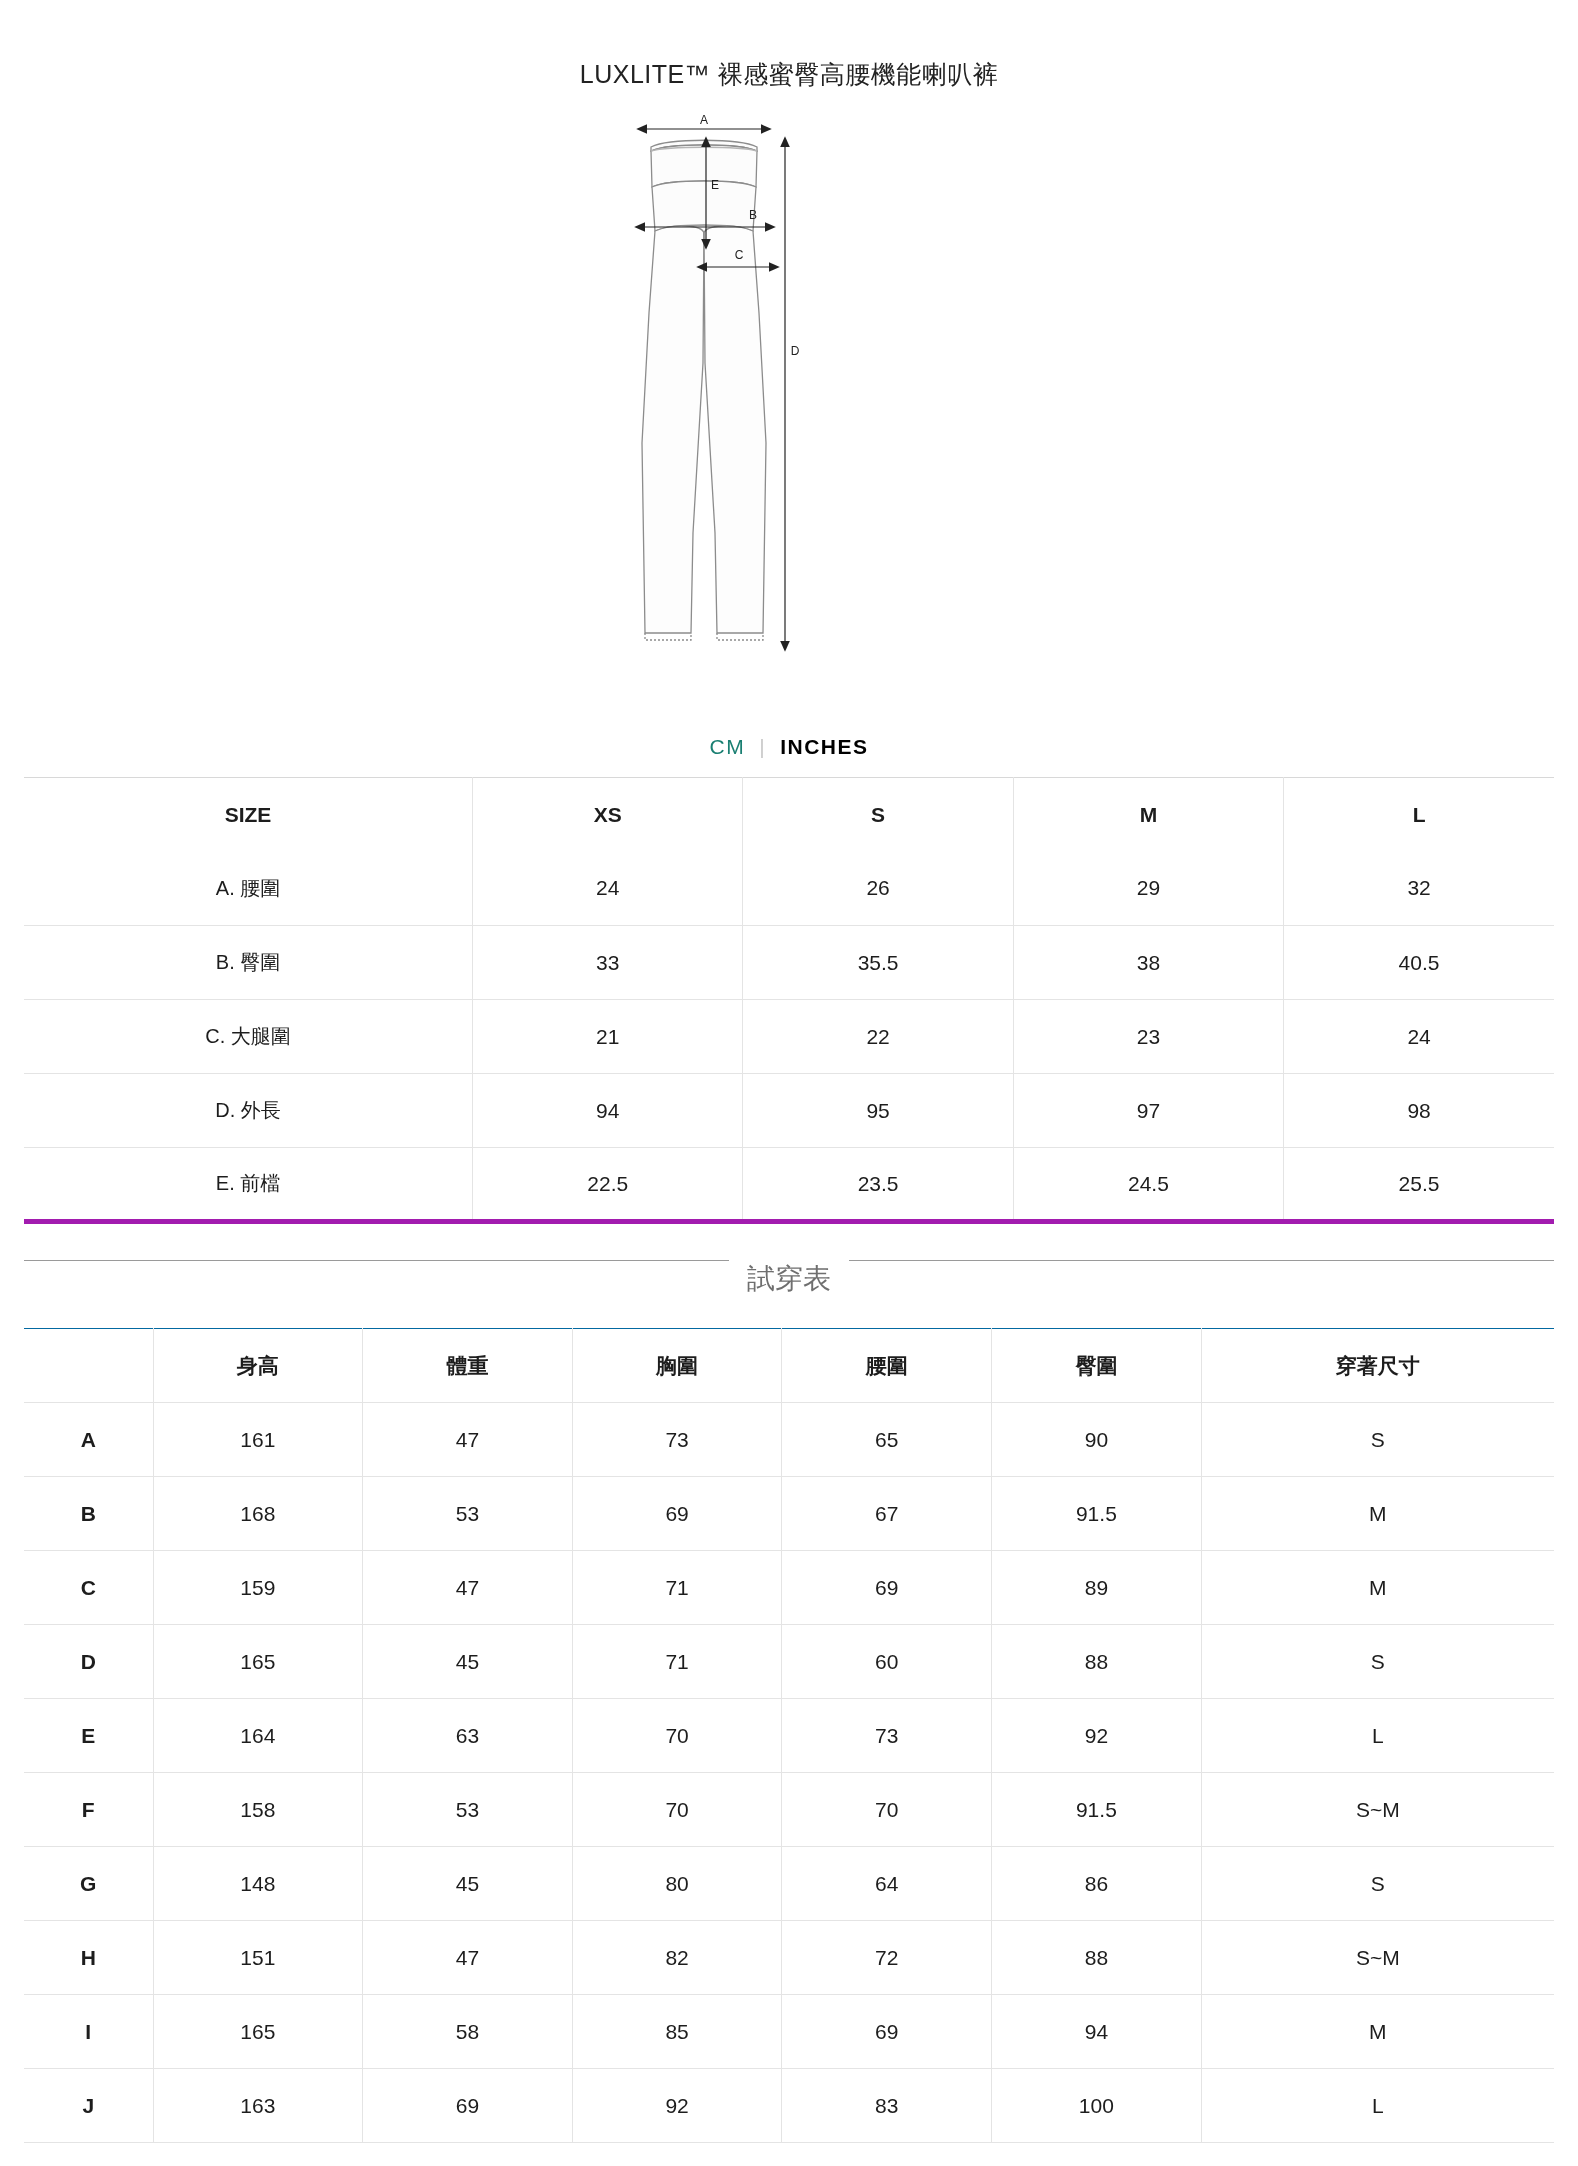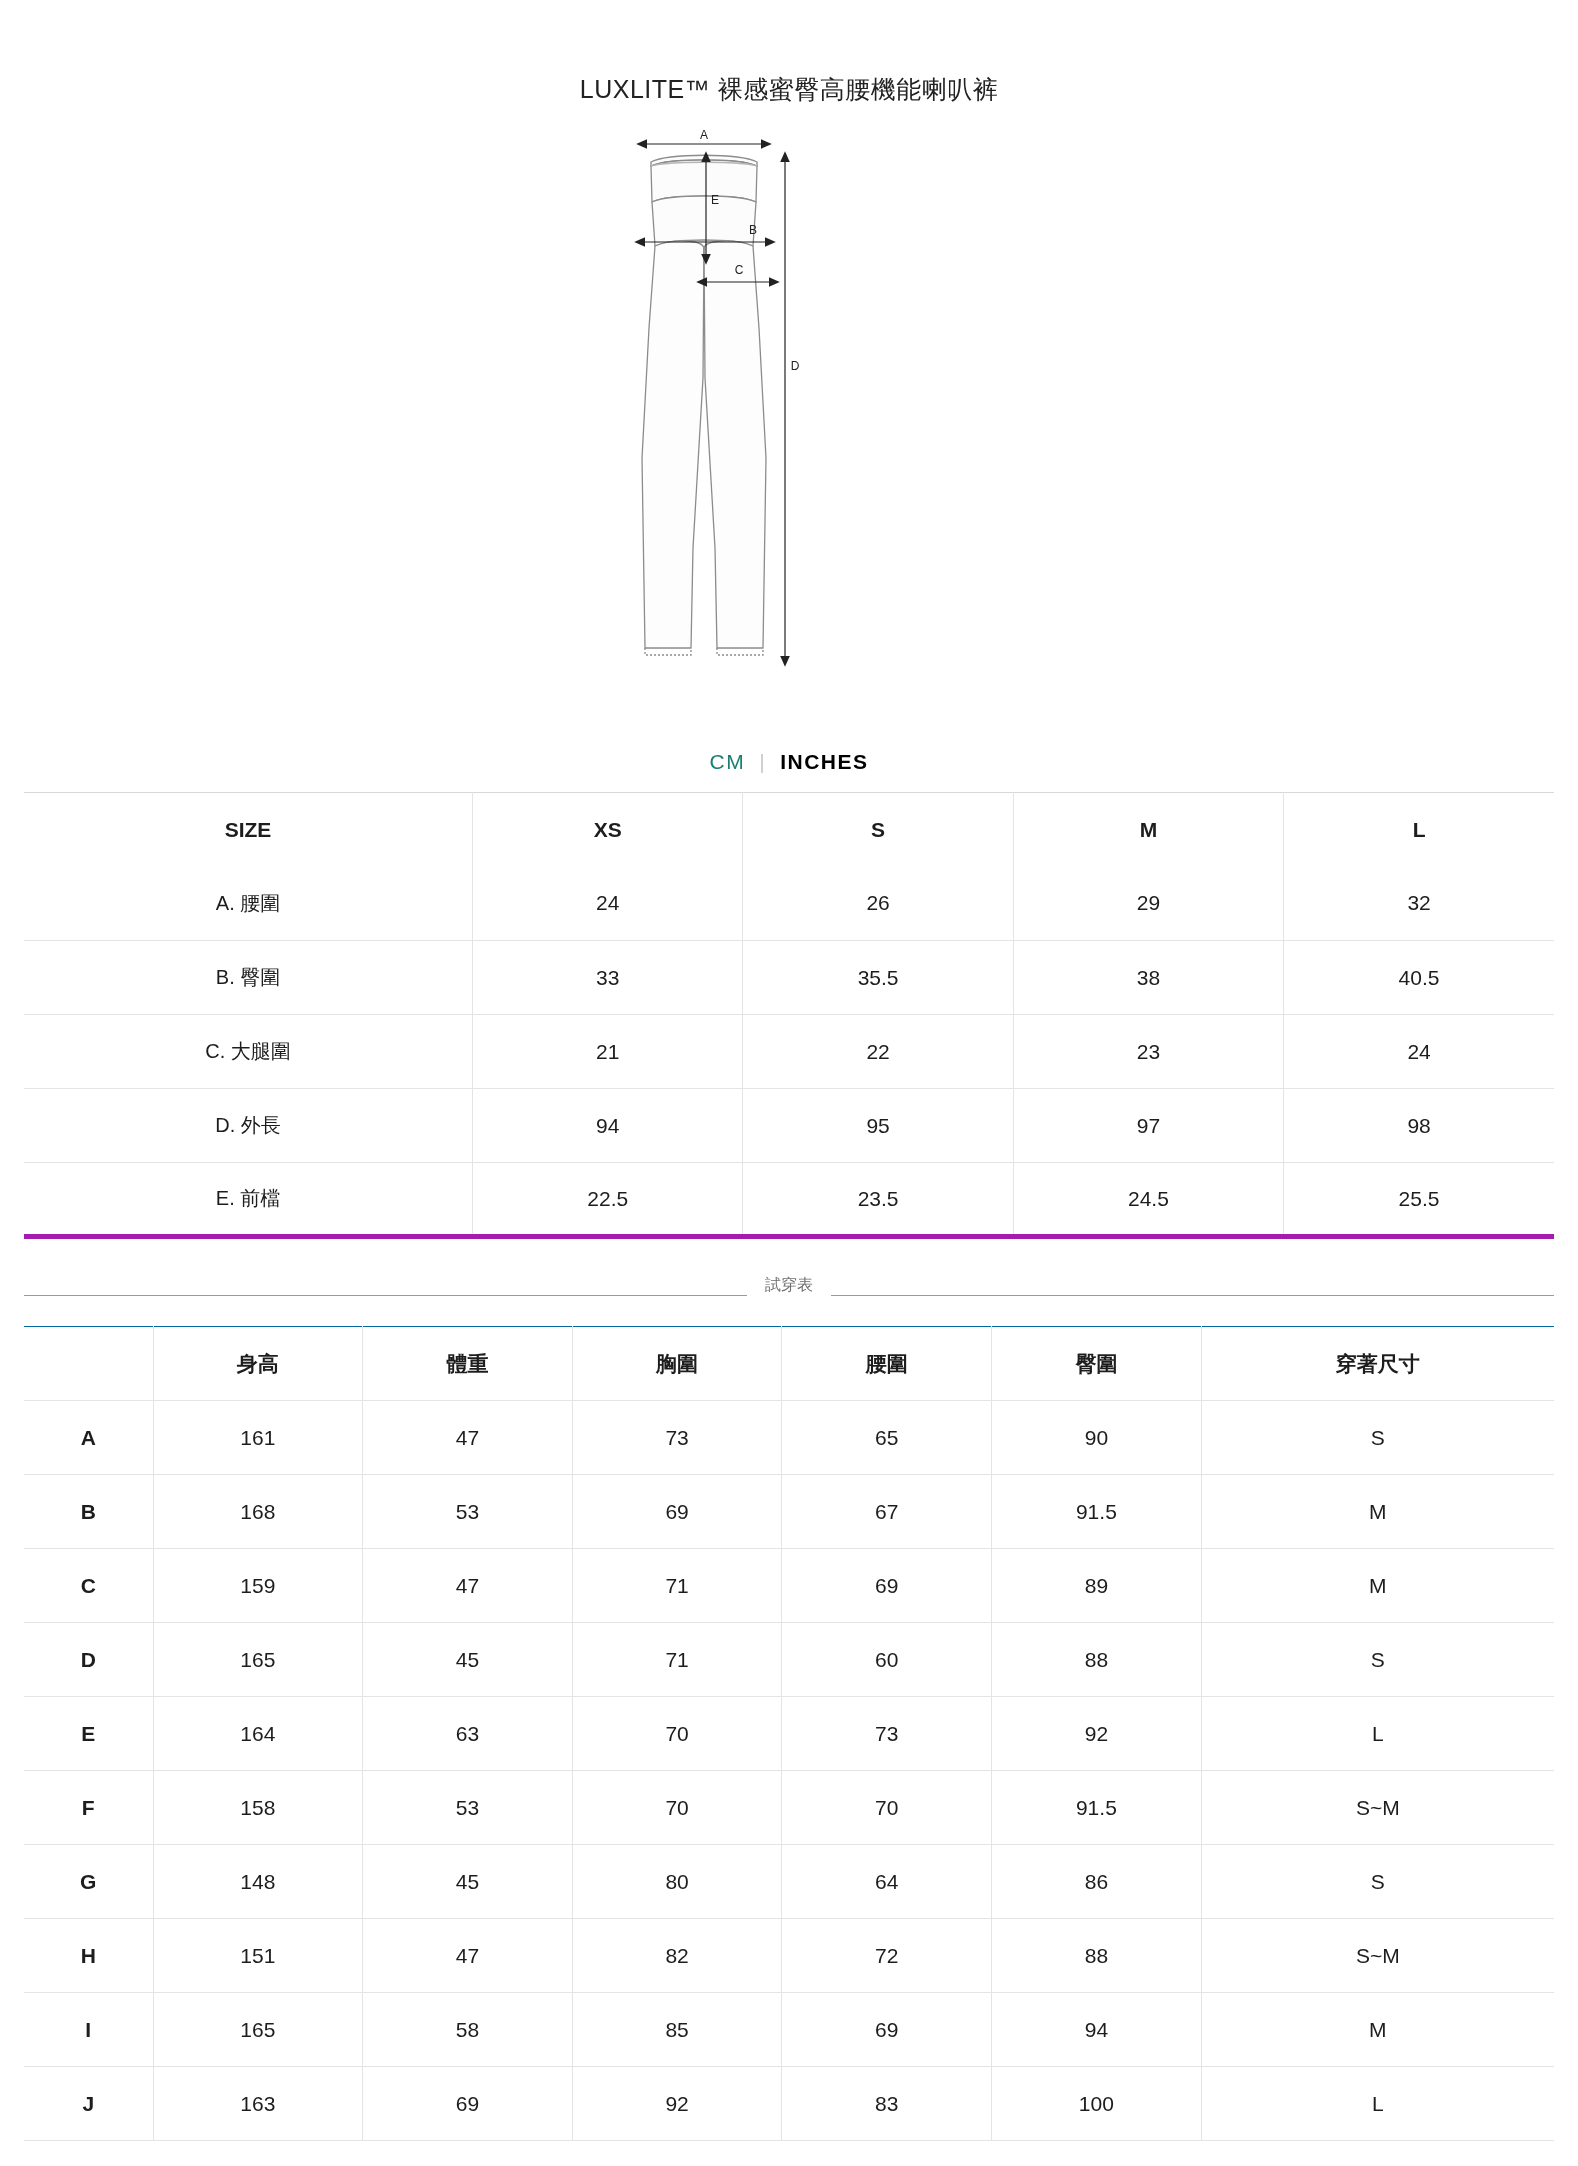--- a/index.html
+++ b/index.html
@@ -20,21 +20,21 @@
     padding: 0;
     margin: 0 auto;
   }
 
   
   .title {
     text-align: center;
     font-size: 25px;
     letter-spacing: 0.5px;
     color: #222;
-    padding-top: 73px;
+    padding-top: 58px;
     padding-bottom: 10px;
     font-weight: 400;
   }
 
   
   .diagram-wrap {
     width: 100%;
     display: flex;
     justify-content: center;
     align-items: flex-start;
@@ -86,25 +86,25 @@
   .size-table tr:last-child th,
   .size-table tr:last-child td { border-bottom: none; }
   .size-table th { font-weight: bold; }
   .size-table .rowhead { font-weight: normal; font-size: 20px; }
   .size-table col.c0 { width: 448px; }
   .size-table col.cx { width: 270px; }
 
   
   .divider {
     display: flex;
-    align-items: flex-end;
+    align-items: flex-start;
     width: 1530px;
     margin: 36px auto 30px auto;
     color: #8d8d8d;
-    font-size: 16px;
+    font-size: 28px;
   }
   .divider .line {
     flex: 1;
     height: 1px;
     background: #9a9a9a;
   }
   .divider .cap {
     padding: 0 18px;
     white-space: nowrap;
     color: #6f6f6f;

